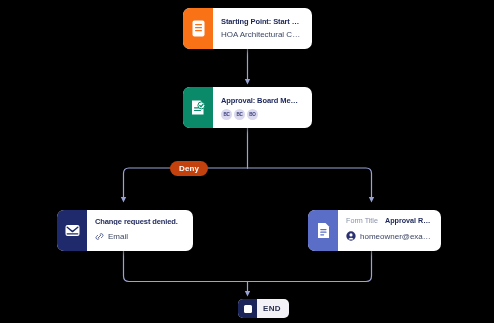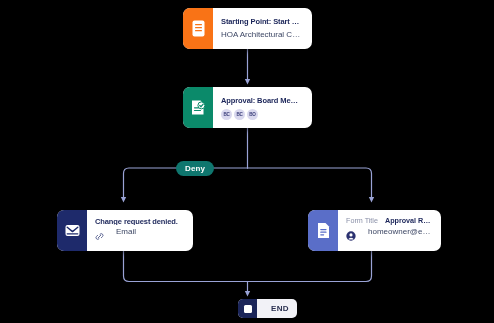--- a/index.html
+++ b/index.html
@@ -110,22 +110,22 @@
     font-weight: bold;
     display: flex;
     align-items: center;
     justify-content: center;
     letter-spacing: -0.2px;
   }
 
   
   .line-with-icon {
     display: flex;
-    align-items: flex-start;
-    gap: 12px;
+    align-items: center;
+    gap: 4px;
     margin-top: 2px;
   }
   .line-with-icon .txt {
     font-size: 8px;
     color: #3c4664;
     white-space: nowrap;
     overflow: hidden;
     text-overflow: ellipsis;
   }
 
@@ -158,22 +158,22 @@
     border-radius: 8px;
     display: flex;
     align-items: center;
     justify-content: center;
     font-size: 8px;
     font-weight: bold;
     color: #ffffff;
     letter-spacing: 0.1px;
   }
   #pill-deny {
-    left: 176px; top: 161px;
-    background: #0f766e;
+    left: 170px; top: 161px;
+    background: #c2410c;
   }
   #pill-approve {
     left: 292px; top: 161px;
     background: #18bd72;
   }
 
   
   #node-end {
     position: absolute;
     left: 238px; top: 299px;
@@ -194,21 +194,21 @@
   }
   #node-end .end-icon .sq {
     width: 8px; height: 8px;
     background: #ffffff;
     border-radius: 1.5px;
   }
   #node-end .end-label {
     font-size: 8px;
     font-weight: bold;
     color: #2a3050;
-    padding: 0 8px 0 14px;
+    padding: 0 8px 0 6px;
     letter-spacing: 0.3px;
   }
 </style>
 </head>
 <body>
 
 <div id="canvas">
 
   <svg id="wires" viewBox="0 0 494 323" width="494" height="323">
     <defs>

